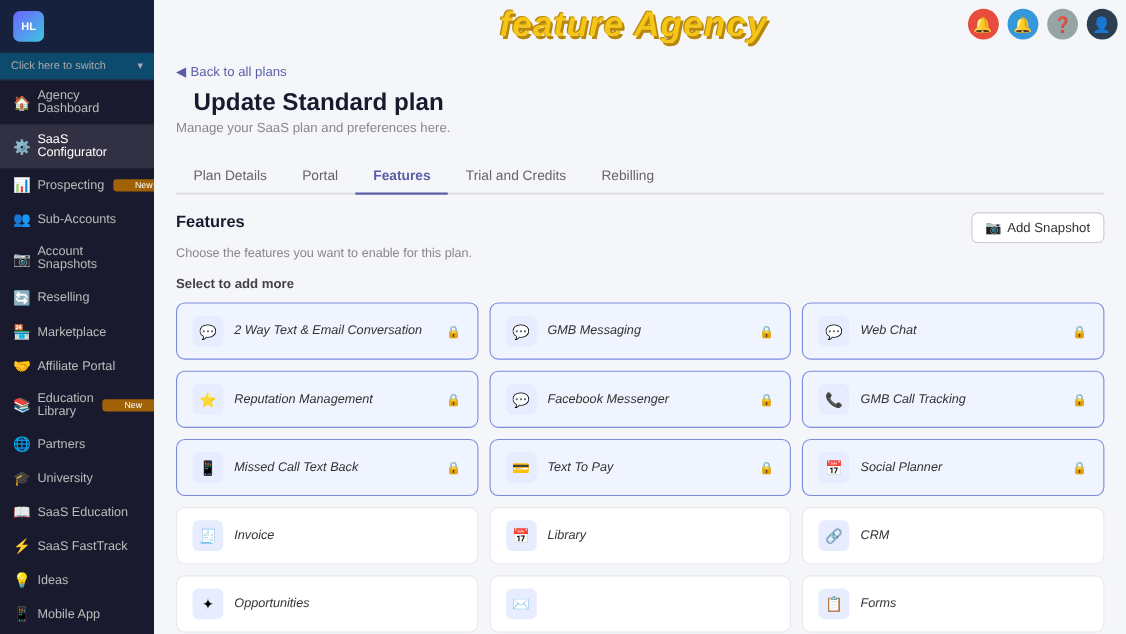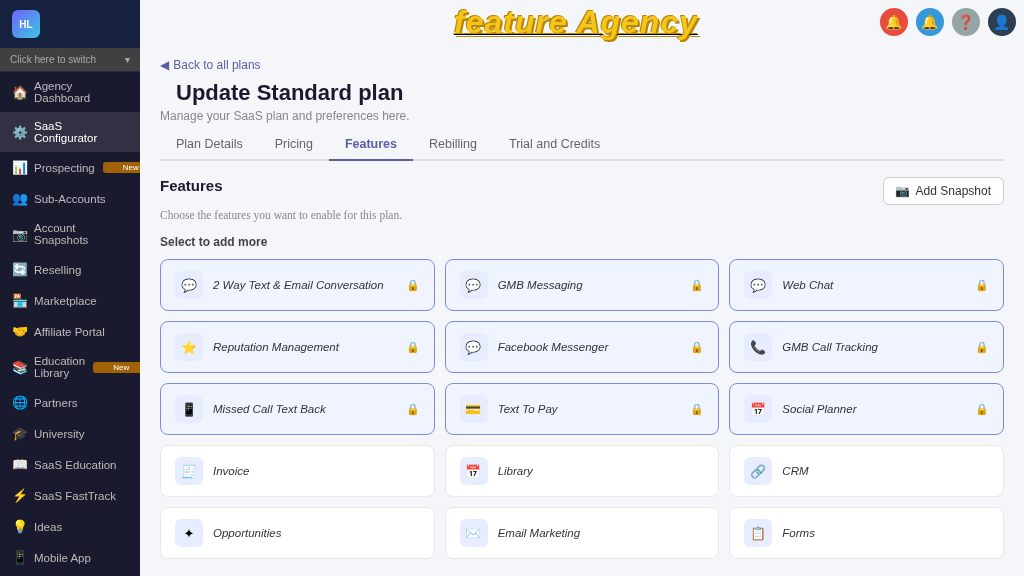--- a/index.html
+++ b/index.html
@@ -25,21 +25,21 @@
     }
     .sidebar-logo-icon {
       width: 28px; height: 28px;
       background: linear-gradient(135deg, #6c63ff, #3ec6e0);
       border-radius: 6px;
       display: flex; align-items: center; justify-content: center;
       color: white; font-weight: bold; font-size: 10px;
     }
     .switch-btn {
       display: flex; align-items: center; justify-content: space-between;
-      background: #404040;
+      background: #0c4a6e;
       padding: 6px 10px;
       font-size: 10px;
       color: #aaa;
       cursor: pointer;
       border-bottom: 1px solid #2a2a4a;
     }
     .sidebar-item {
       display: flex;
       align-items: center;
       gap: 8px;
@@ -70,21 +70,20 @@
     }
 
     
     .feature-banner {
       position: absolute;
       top: 0; left: 0; right: 12px;
       text-align: center;
       z-index: 10;
       pointer-events: none;
       padding: 4px 0;
-      text-decoration: underline;
     }
     .feature-banner-text {
       font-size: 32px;
       font-weight: 900;
       font-style: italic;
       color: #f5c518;
       text-shadow: 2px 2px 0 #b8860b, -1px -1px 0 #b8860b;
       letter-spacing: 1px;
     }
 
@@ -115,21 +114,21 @@
       color: #5b5ea6; font-size: 12px; cursor: pointer;
       margin-bottom: 8px;
     }
     .page-title {
       font-size: 22px; font-weight: 700; color: #1a1a2e;
       margin-bottom: 3px;
       margin-left: 16px;
     }
     .page-subtitle {
       font-size: 12px; color: #888;
-      margin-bottom: 6px;
+      margin-bottom: 22px;
     }
 
     
     .tabs {
       display: flex; gap: 0;
       border-bottom: 2px solid #e0e0e0;
       margin-bottom: 16px;
     }
     .tab {
       padding: 8px 16px;
@@ -145,21 +144,21 @@
       border-bottom: 2px solid #5b5ea6;
       font-weight: 600;
     }
 
     
     .section-header {
       display: flex; justify-content: space-between; align-items: flex-start;
       margin-bottom: 4px;
     }
     .section-title { font-size: 15px; font-weight: 700; color: #1a1a2e; }
-    .section-desc { font-size: 11.5px; color: #888; margin-bottom: 14px; font-family: Liberation Serif, serif; }
+    .section-desc { font-size: 11.5px; color: #888; margin-bottom: 14px; }
 
     .add-snapshot-btn {
       display: flex; align-items: center; gap: 5px;
       border: 1px solid #ccc; background: white;
       padding: 6px 12px; border-radius: 6px;
       font-size: 12px; color: #333; cursor: pointer;
     }
 
     .select-label { font-size: 12px; color: #444; margin-bottom: 10px; font-weight: 700; }
 
@@ -310,24 +309,24 @@
     <div class="back-link">
       <span>◀</span>
       <span>Back to all plans</span>
     </div>
 
     <div class="page-title">Update Standard plan</div>
     <div class="page-subtitle">Manage your SaaS plan and preferences here.</div>
 
     <div class="tabs">
       <div class="tab">Plan Details</div>
-      <div class="tab">Pricing</div>
+      <div class="tab">Portal</div>
       <div class="tab active">Features</div>
+      <div class="tab">Trial and Credits</div>
       <div class="tab">Rebilling</div>
-      <div class="tab">Trial and Credits</div>
     </div>
 
     <div class="section-header">
       <div>
         <div class="section-title">Features</div>
       </div>
       <button class="add-snapshot-btn">
         <span>📷</span>
         <span>Add Snapshot</span>
       </button>
@@ -400,21 +399,20 @@
         <div class="feature-card-icon">🔗</div>
         <span class="feature-card-name">CRM</span>
       </div>
 
       <div class="feature-card plain">
         <div class="feature-card-icon">✦</div>
         <span class="feature-card-name">Opportunities</span>
       </div>
       <div class="feature-card plain">
         <div class="feature-card-icon">✉️</div>
-        <span class="feature-card-name">Email Marketing</span>
       </div>
       <div class="feature-card plain">
         <div class="feature-card-icon">📋</div>
         <span class="feature-card-name">Forms</span>
       </div>
 
     </div>
 
   </div>
 </div>

